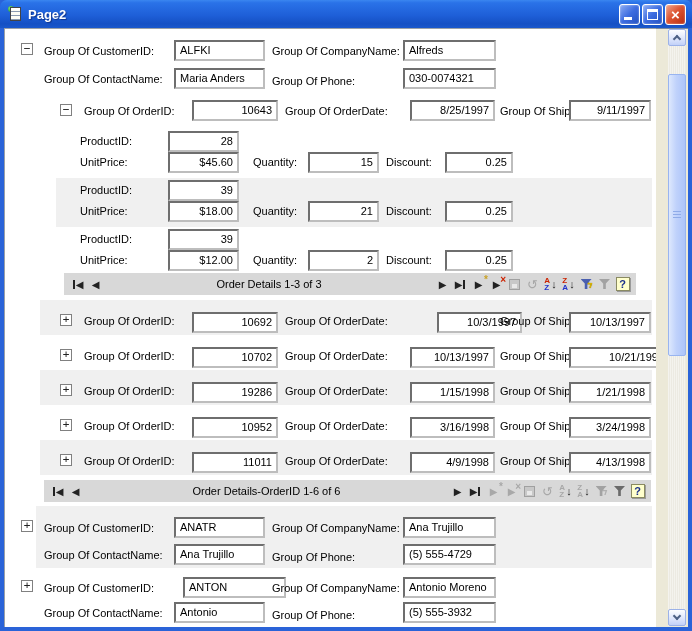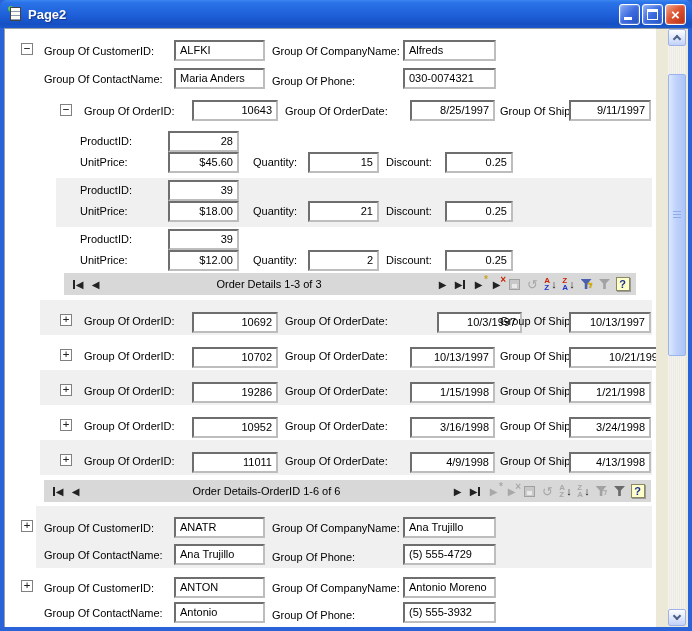--- a/index.html
+++ b/index.html
@@ -316,21 +316,21 @@
       <div class="tb" style="left:170px;top:489px;width:91px;">ANATR</div>
       <div class="lbl" style="left:268px;top:494px;">Group Of CompanyName:</div>
       <div class="tb" style="left:399px;top:489px;width:93px;">Ana Trujillo</div>
       <div class="lbl" style="left:40px;top:521px;">Group Of ContactName:</div>
       <div class="tb" style="left:170px;top:516px;width:91px;">Ana Trujillo</div>
       <div class="lbl" style="left:268px;top:523px;">Group Of Phone:</div>
       <div class="tb" style="left:399px;top:516px;width:93px;">(5) 555-4729</div>
 
       <div class="exp" style="left:17px;top:552px;">+</div>
       <div class="lbl" style="left:40px;top:554px;">Group Of CustomerID:</div>
-      <div class="tb" style="left:170px;top:549px;width:91px;">ANTON</div>
+      <div class="tb" style="left:179px;top:549px;width:103px;">ANTON</div>
       <div class="lbl" style="left:268px;top:554px;">Group Of CompanyName:</div>
       <div class="tb" style="left:399px;top:549px;width:93px;">Antonio Moreno</div>
       <div class="lbl" style="left:40px;top:579px;">Group Of ContactName:</div>
       <div class="tb" style="left:170px;top:574px;width:91px;">Antonio</div>
       <div class="lbl" style="left:268px;top:581px;">Group Of Phone:</div>
       <div class="tb" style="left:399px;top:574px;width:93px;">(5) 555-3932</div>
 
     </div>
 
     <div class="scrollbar">

